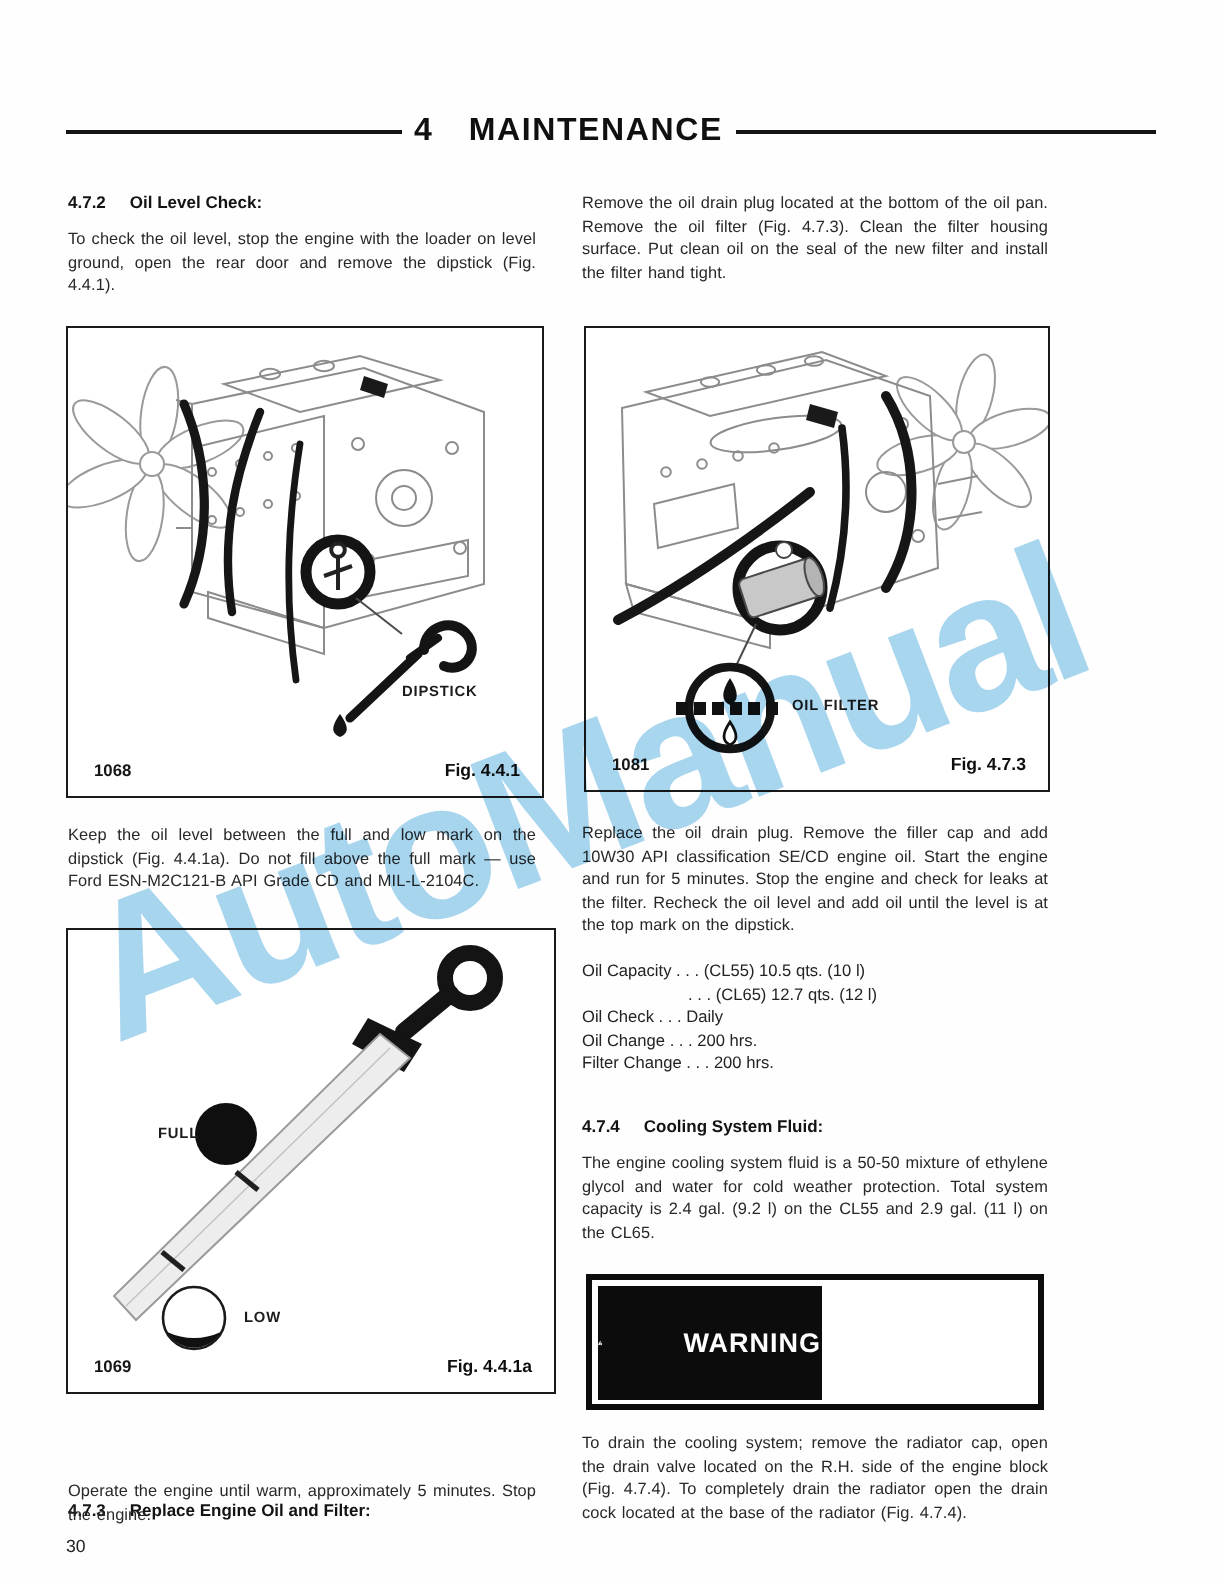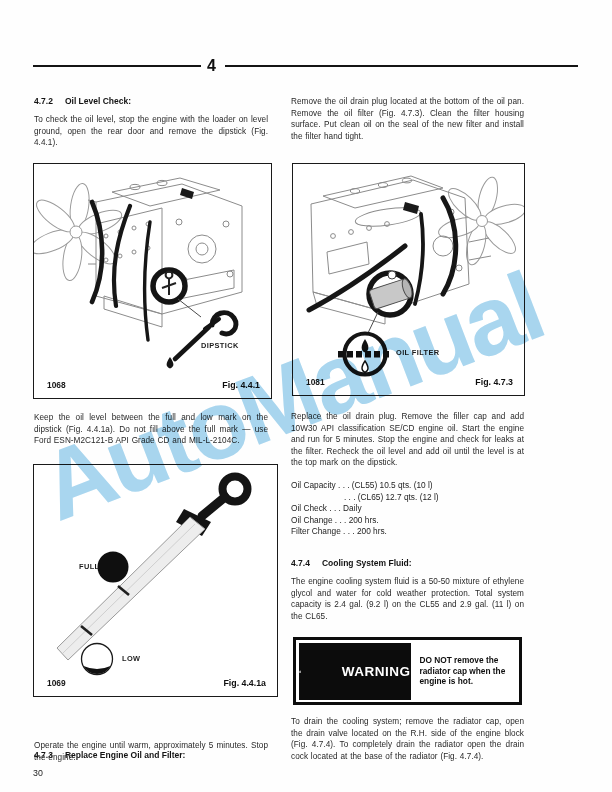--- a/index.html
+++ b/index.html
@@ -51,20 +51,21 @@
     mix-blend-mode:multiply;pointer-events:none;white-space:nowrap;}
 </style>
 </head>
 <body>
 
 <div class="page">
 
   <div class="header">
     <div class="rule rule-left"></div>
     <div class="chap-num">4</div>
+    <div class="chap-title">MAINTENANCE</div>
     <div class="rule rule-right"></div>
   </div>
 
   <div class="abs col-l h-sec" style="top:96px;">
     <span class="num">4.7.2</span><span>Oil Level Check:</span>
   </div>
   <div class="abs col-l para" style="top:114px;">To check the oil level, stop the engine with the loader on level ground, open the rear door and remove the dipstick (Fig. 4.4.1).</div>
 
   <div class="figbox" style="left:33px;top:163px;width:237px;height:234px;">
     <svg width="237" height="234" viewBox="0 0 237 234">
@@ -253,23 +254,20 @@
   <div class="warnbox">
     <div class="warn-inner">
       <div class="warn-black">
         <svg width="27" height="25" viewBox="0 0 27 25">
           <path d="M13.5 1.5 L25.5 23 L1.5 23 Z" fill="#ffffff" stroke="#ffffff" stroke-width="2.5" stroke-linejoin="round"></path>
           <rect x="12" y="7" width="3" height="9" rx="1.4" fill="#0c0c0c"></rect>
           <circle cx="13.5" cy="19.3" r="1.9" fill="#0c0c0c"></circle>
         </svg>
         <span class="warn-label">WARNING</span>
       </div>
-      <div class="warn-msg">
-        <div>DO NOT remove the radiator cap when the engine is hot.</div>
-      </div>
     </div>
   </div>
 
   <div class="abs col-r para" style="top:716px;">To drain the cooling system; remove the radiator cap, open the drain valve located on the R.H. side of the engine block (Fig. 4.7.4). To completely drain the radiator open the drain cock located at the base of the radiator (Fig. 4.7.4).</div>
 
   <div class="watermark" style="color: rgb(169, 214, 239);">AutoManual</div>
 
 </div>
 
 </body></html>

